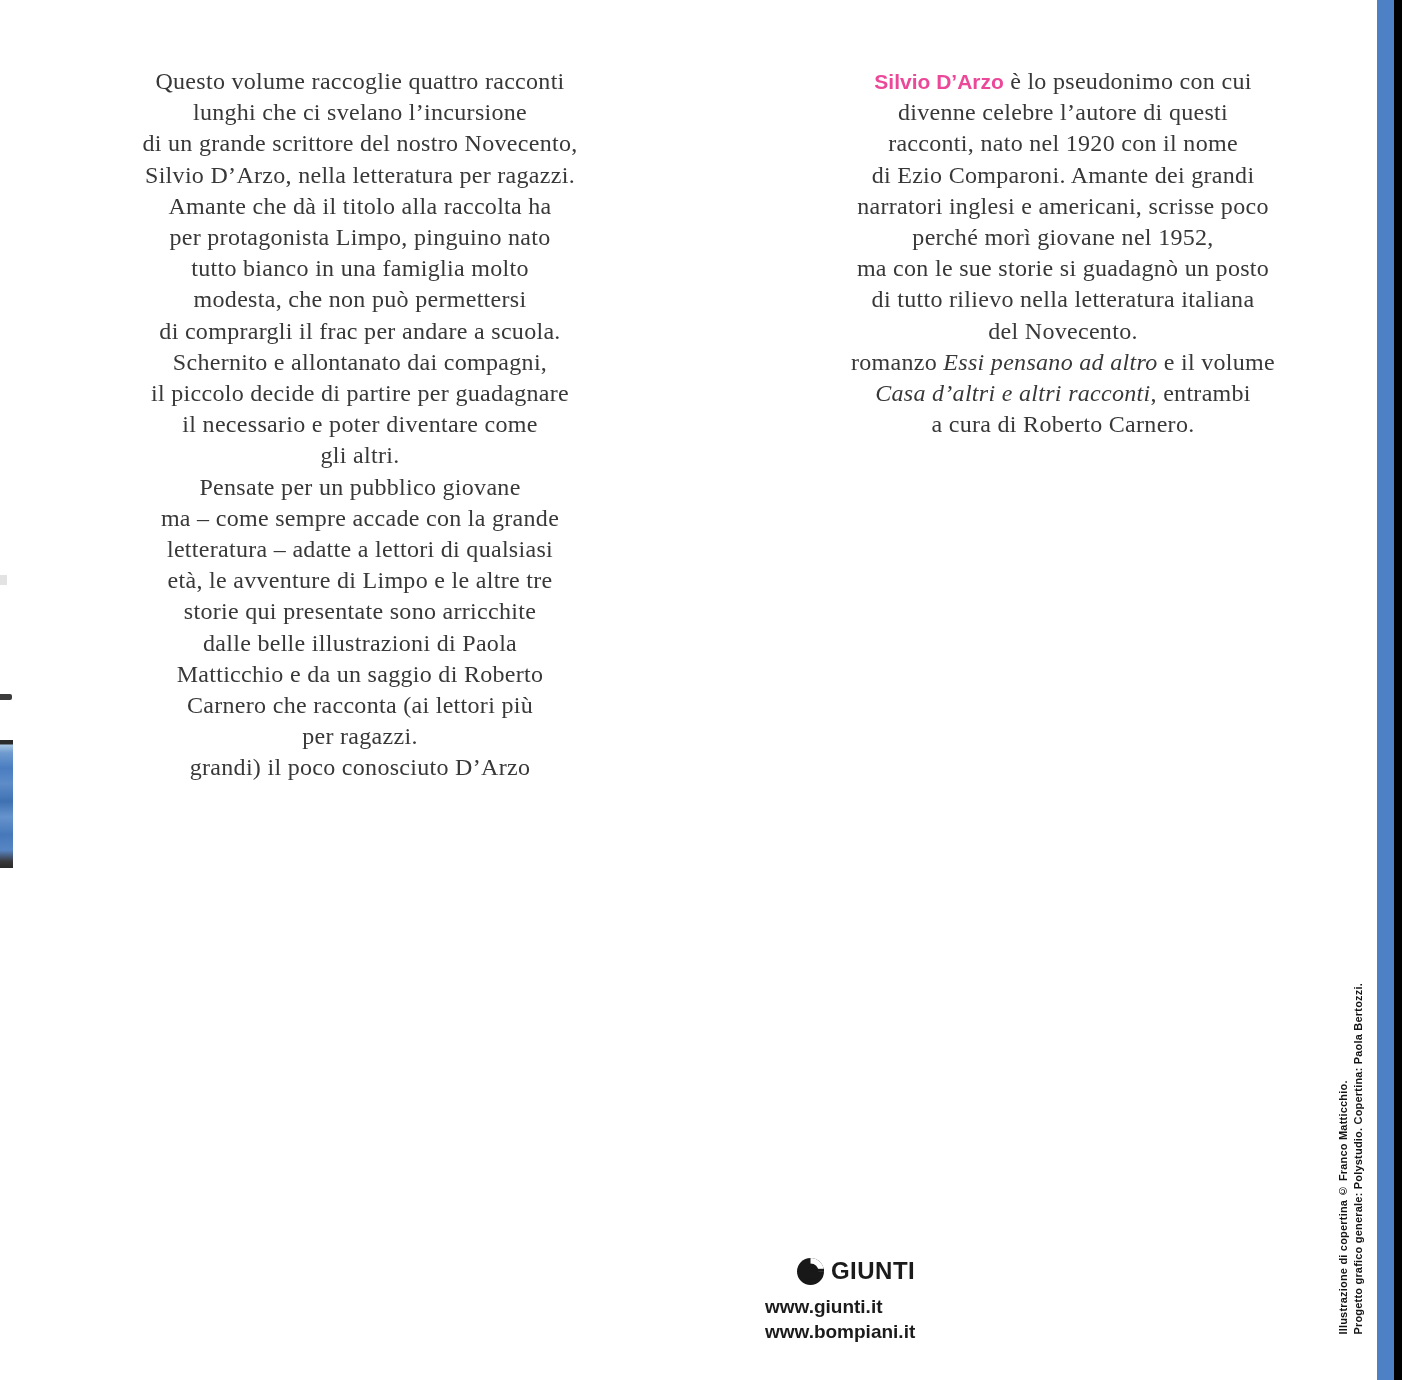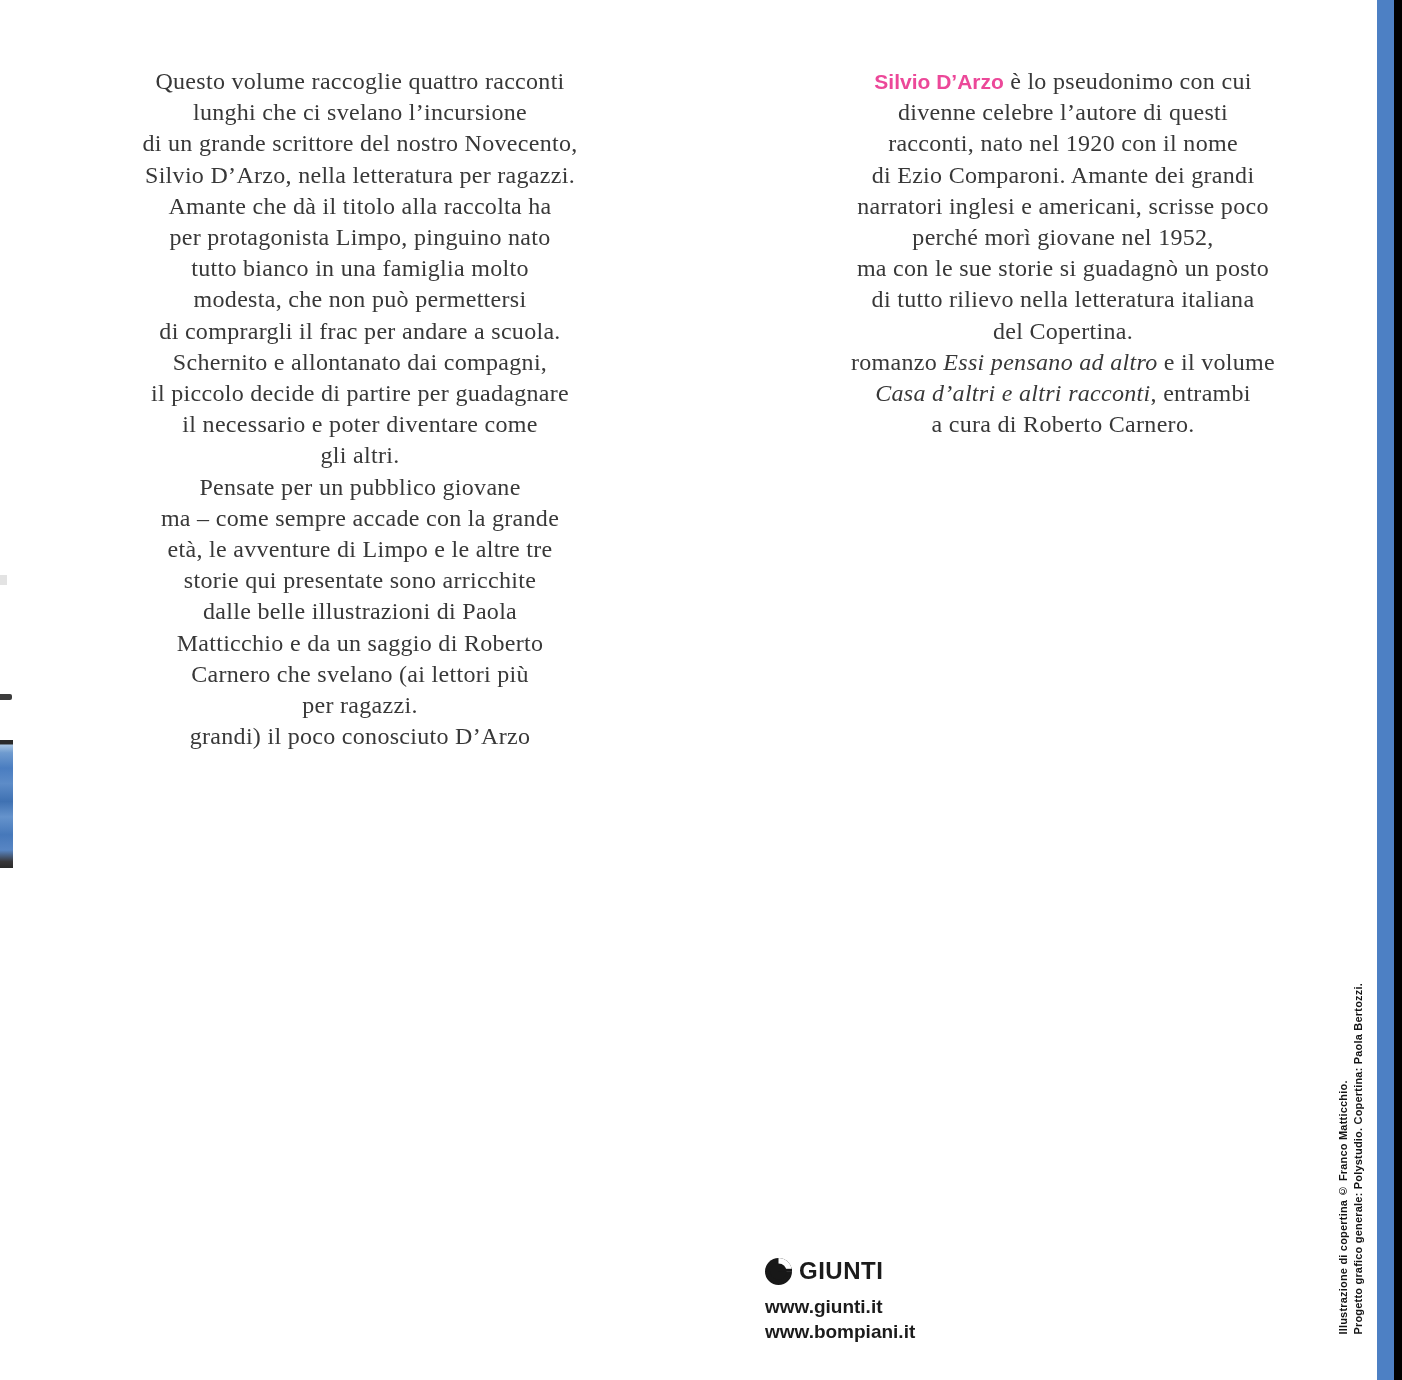--- a/index.html
+++ b/index.html
@@ -36,21 +36,21 @@
   }
 
   
   .publisher {
     position: absolute;
     left: 765px;
     top: 1257px;
     font-family: "Liberation Sans", sans-serif;
     color: #1b1b1b;
   }
-  .logo-row { display: flex; align-items: center; gap: 7px; height: 28px; }
+  .logo-row { display: flex; align-items: center; gap: 7px; height: 28px; justify-content: flex-end; }
   .logo-g { width: 27px; height: 27px; display: block; }
   .logo-text {
     font-weight: bold;
     font-size: 24px;
     letter-spacing: 0.5px;
     color: #1b1b1b;
   }
   .urls {
     margin-top: 9px;
     font-weight: bold;
@@ -124,39 +124,40 @@
       <div class="tline"><span>per protagonista Limpo, pinguino nato</span></div>
       <div class="tline"><span>tutto bianco in una famiglia molto</span></div>
       <div class="tline"><span>modesta, che non può permettersi</span></div>
       <div class="tline"><span>di comprargli il frac per andare a scuola.</span></div>
       <div class="tline"><span>Schernito e allontanato dai compagni,</span></div>
       <div class="tline"><span>il piccolo decide di partire per guadagnare</span></div>
       <div class="tline"><span>il necessario e poter diventare come</span></div>
       <div class="tline"><span>gli altri.</span></div>
       <div class="tline"><span>Pensate per un pubblico giovane</span></div>
       <div class="tline"><span>ma – come sempre accade con la grande</span></div>
+      <div class="tline"><span>letteratura – adatte a lettori di qualsiasi</span></div>
       <div class="tline"><span>età, le avventure di Limpo e le altre tre</span></div>
       <div class="tline"><span>storie qui presentate sono arricchite</span></div>
       <div class="tline"><span>dalle belle illustrazioni di Paola</span></div>
       <div class="tline"><span>Matticchio e da un saggio di Roberto</span></div>
-      <div class="tline"><span>Carnero che svelano (ai lettori più</span></div>
+      <div class="tline"><span>Carnero che racconta (ai lettori più</span></div>
       <div class="tline"><span>per ragazzi.</span></div>
       <div class="tline"><span>grandi) il poco conosciuto D’Arzo</span></div>
     </div>
 
   <div class="col col-right" id="right-col">
       <div class="tline"><span class="seg-name">Silvio D’Arzo</span><span> è lo pseudonimo con cui</span></div>
       <div class="tline"><span>divenne celebre l’autore di questi</span></div>
       <div class="tline"><span>racconti, nato nel 1920 con il nome</span></div>
       <div class="tline"><span>di Ezio Comparoni. Amante dei grandi</span></div>
       <div class="tline"><span>narratori inglesi e americani, scrisse poco</span></div>
       <div class="tline"><span>perché morì giovane nel 1952,</span></div>
       <div class="tline"><span>ma con le sue storie si guadagnò un posto</span></div>
       <div class="tline"><span>di tutto rilievo nella letteratura italiana</span></div>
-      <div class="tline"><span>del Copertina.</span></div>
+      <div class="tline"><span>del Novecento.</span></div>
       <div class="tline"><span>romanzo </span><span class="seg-i">Essi pensano ad altro</span><span> e il volume</span></div>
       <div class="tline"><span class="seg-i">Casa d’altri e altri racconti</span><span>, entrambi</span></div>
       <div class="tline"><span>a cura di Roberto Carnero.</span></div>
     </div>
 
   <div class="publisher">
     <div class="logo-row">
       <svg class="logo-g" viewBox="0 0 100 100" aria-hidden="true">
         <circle cx="50" cy="50" r="50" fill="#181818"></circle>
         <path d="M50 50 L50 0 A50 50 0 0 1 100 50 Z" fill="#ffffff"></path>

